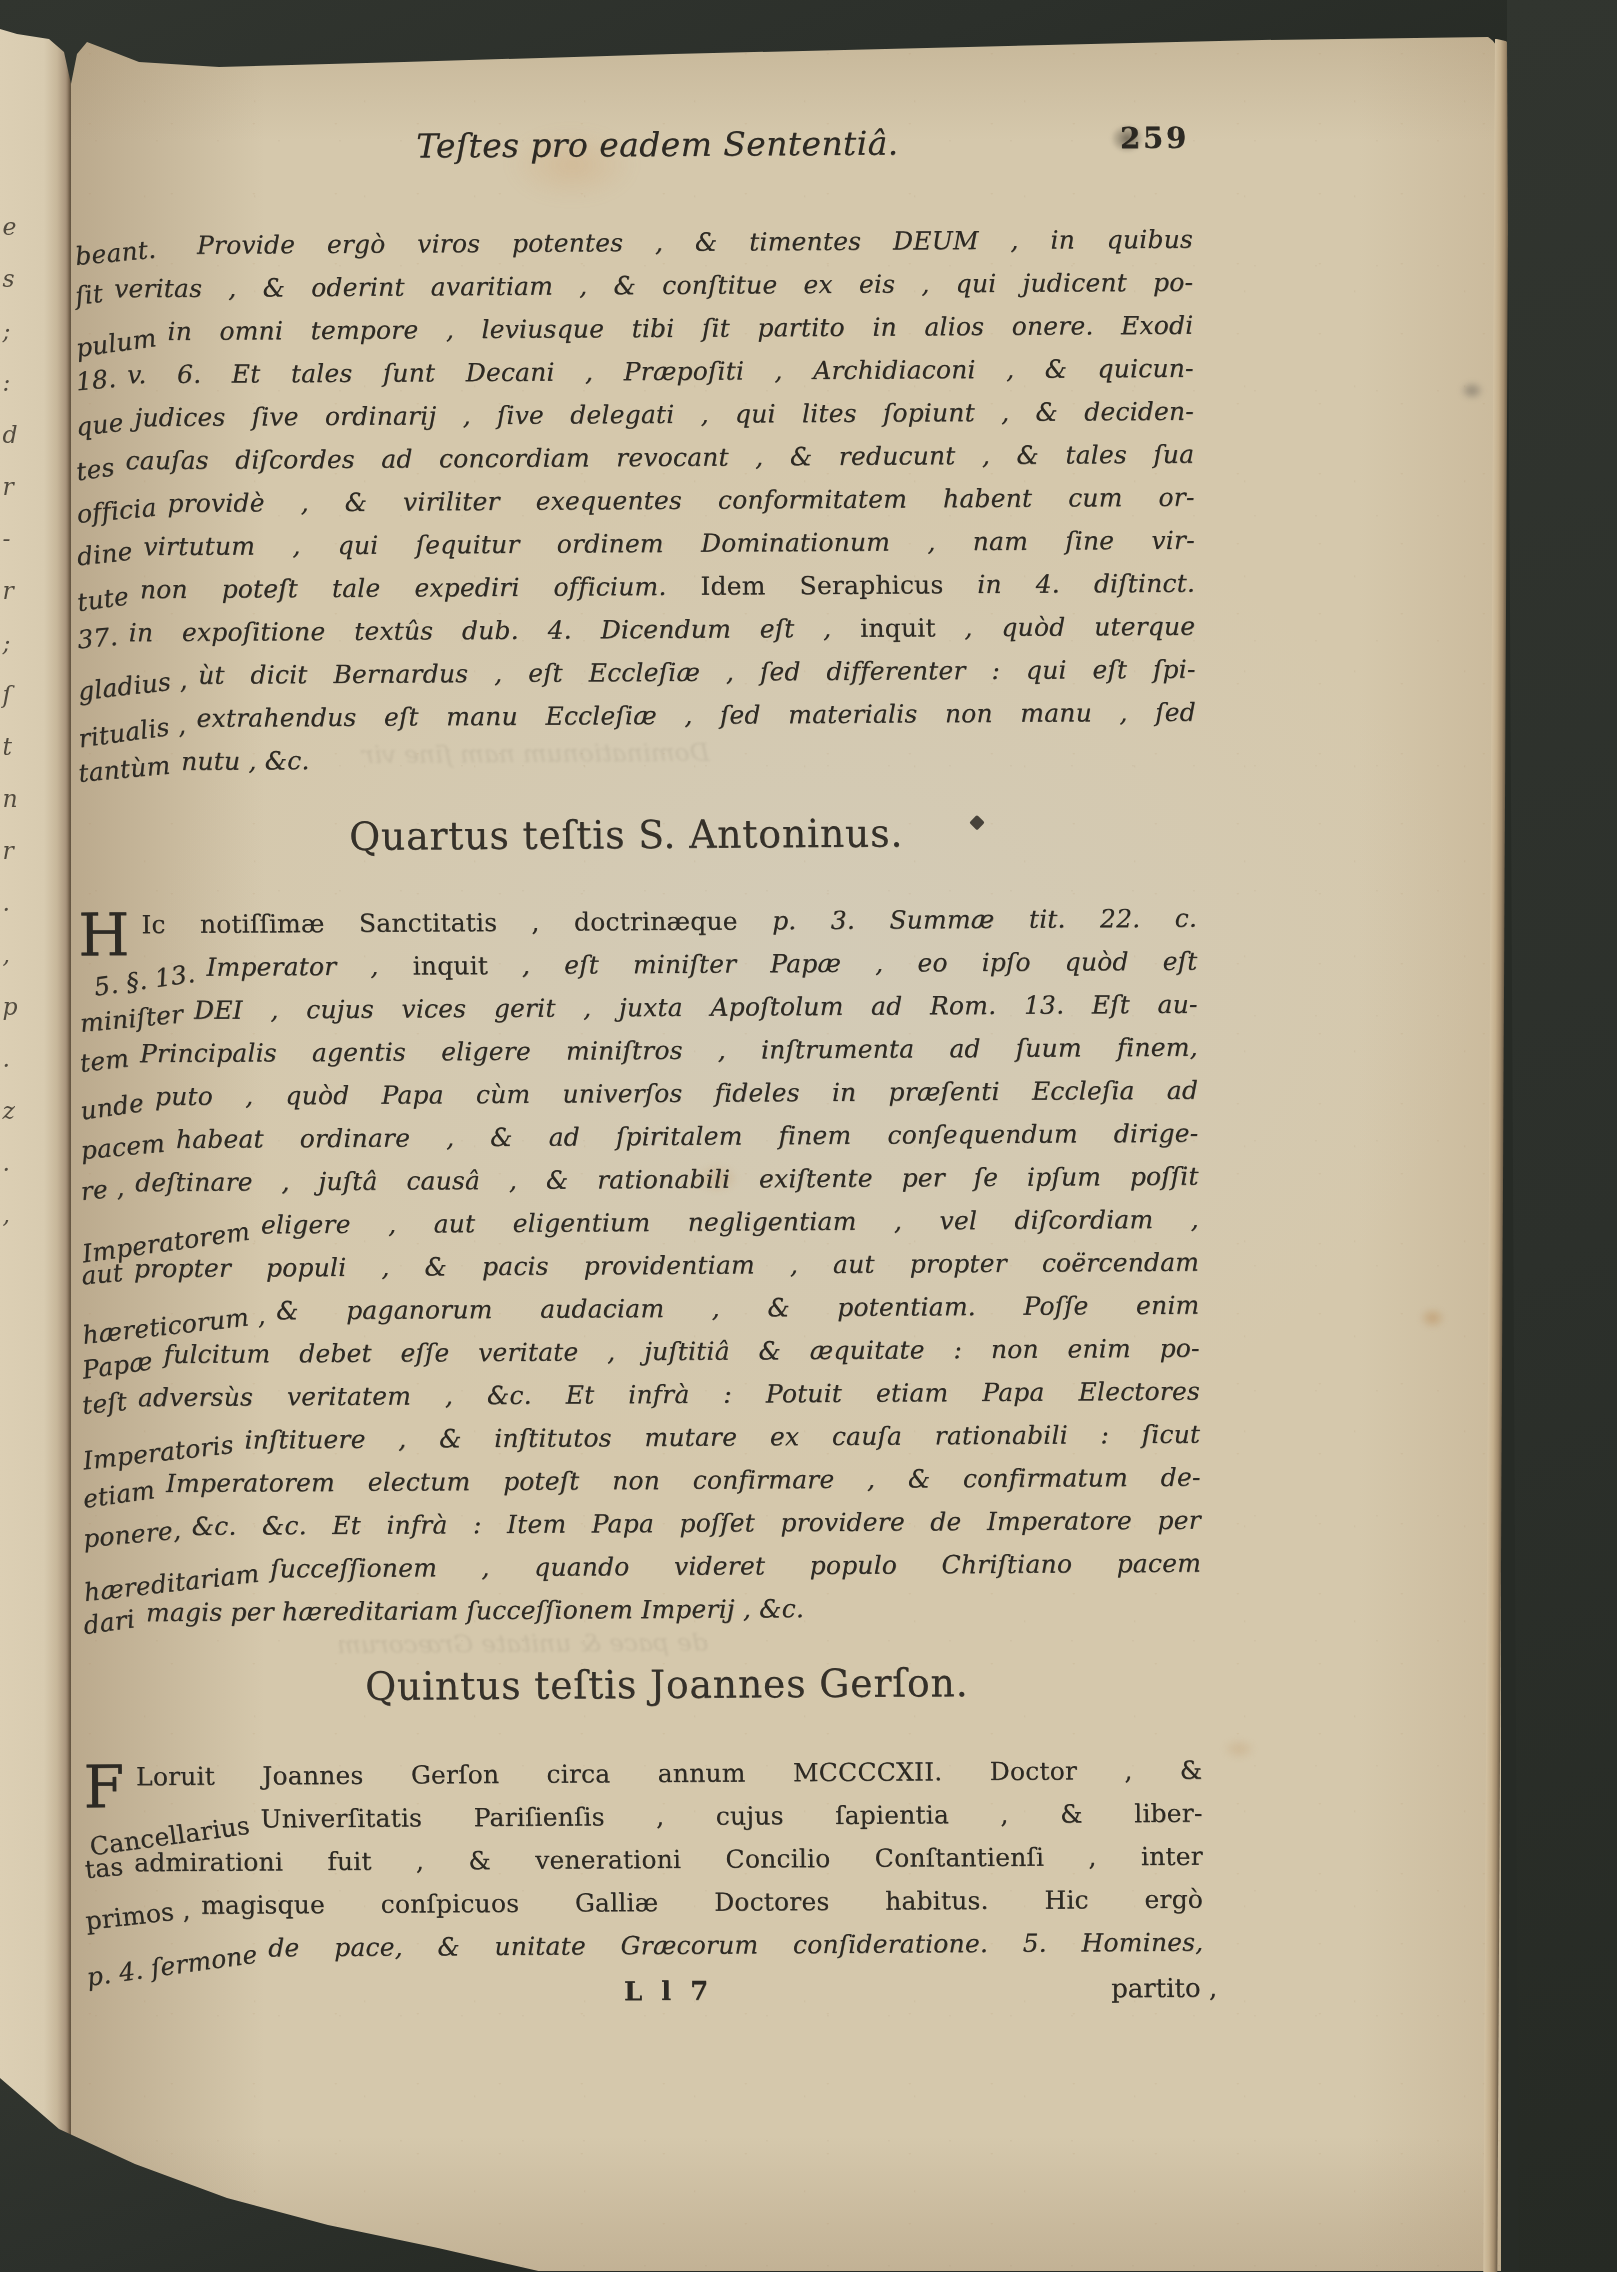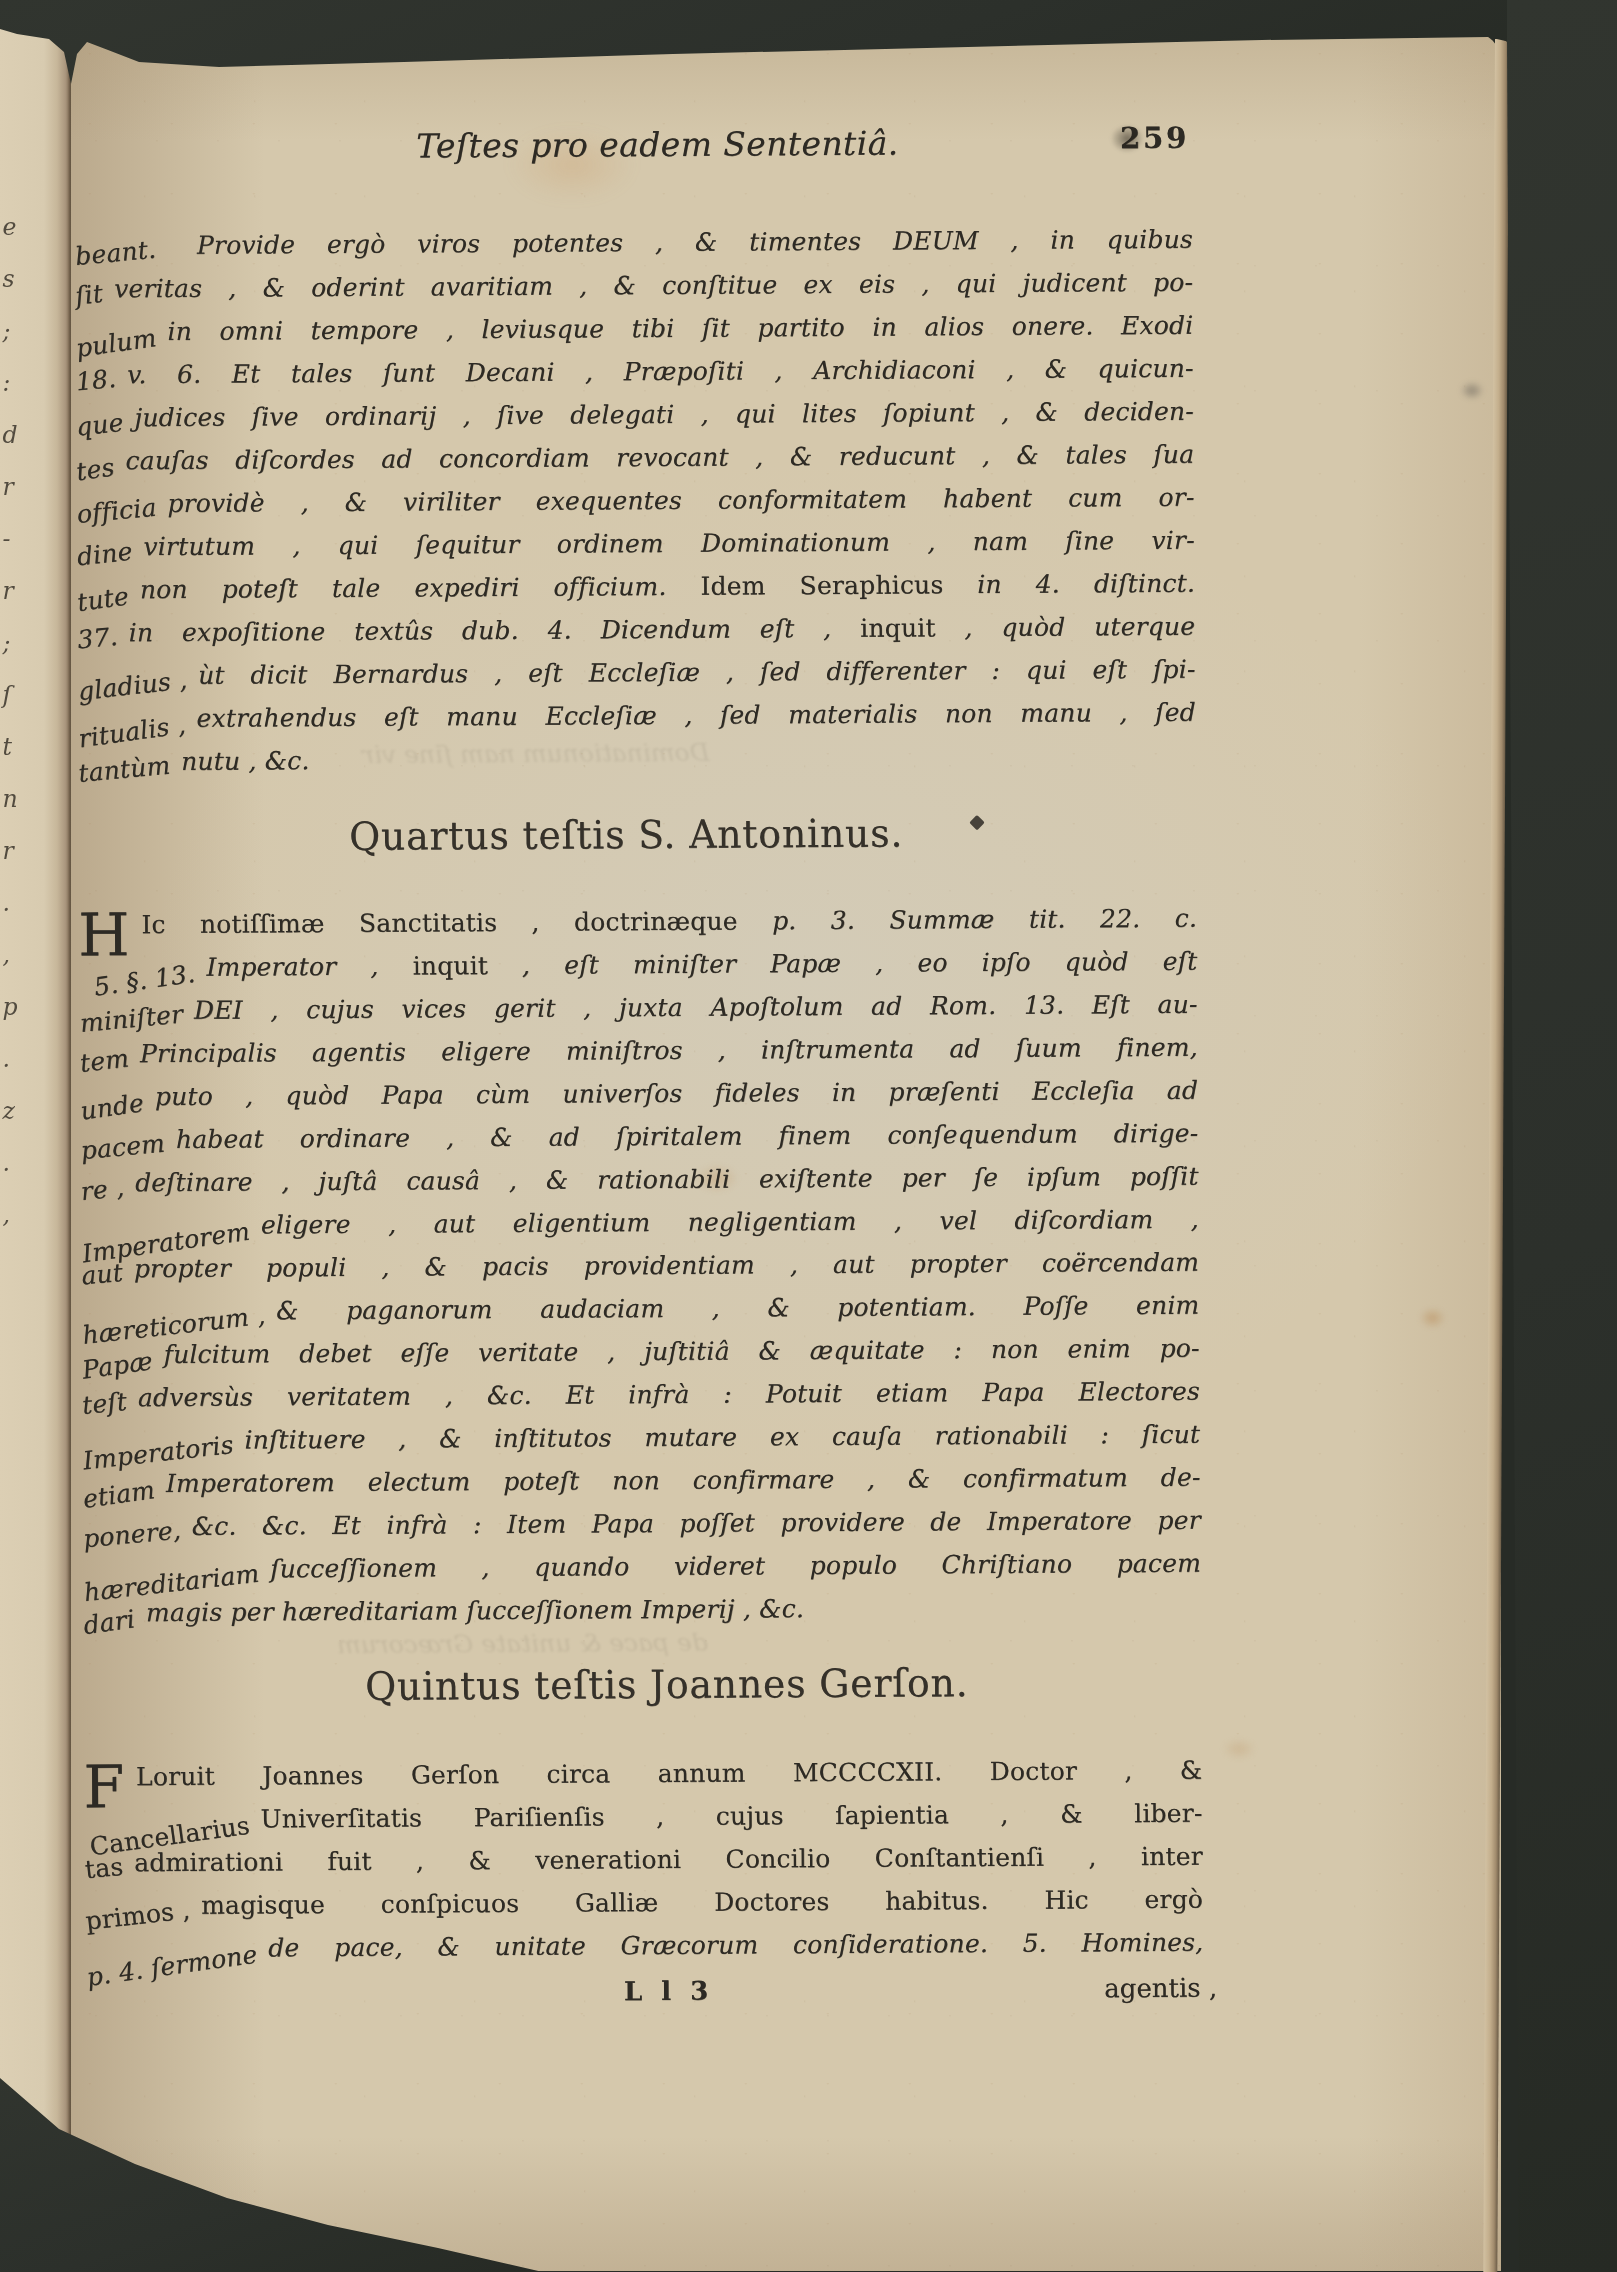--- a/index.html
+++ b/index.html
@@ -172,22 +172,22 @@
       <div class="para p3">
           <span class="dcap">F</span>
           <div class="line"><span class="seg rom">Loruit Joannes Gerſon circa annum MCCCCXII. Doctor , &amp;</span></div>
           <div class="line"><span class="lead rom">Cancellarius</span><span class="seg rom">Univerſitatis Pariſienſis , cujus ſapientia , &amp; liber-</span></div>
           <div class="line"><span class="lead rom">tas</span><span class="seg rom">admirationi fuit , &amp; venerationi Concilio Conſtantienſi , inter</span></div>
           <div class="line"><span class="lead rom">primos ,</span><span class="seg rom">magisque conſpicuos Galliæ Doctores habitus.  Hic ergò</span></div>
           <div class="line"><span class="lead ital">p. 4. ſermone</span><span class="seg ital">de pace, &amp; unitate Græcorum conſideratione. 5. Homines,</span></div>
         </div>
 
       <div class="sigrow">
-        <span class="sig">L l 3</span>
-        <span class="catch">agentis ,</span>
+        <span class="sig">L l 7</span>
+        <span class="catch">partito ,</span>
       </div>
     </div>
   </div>
 
   <div class="fedge"></div>
   <div class="mat mat-top"></div>
   <div class="mat mat-right"></div>
   <div class="mat mat-corner"></div>
 </div>
 

